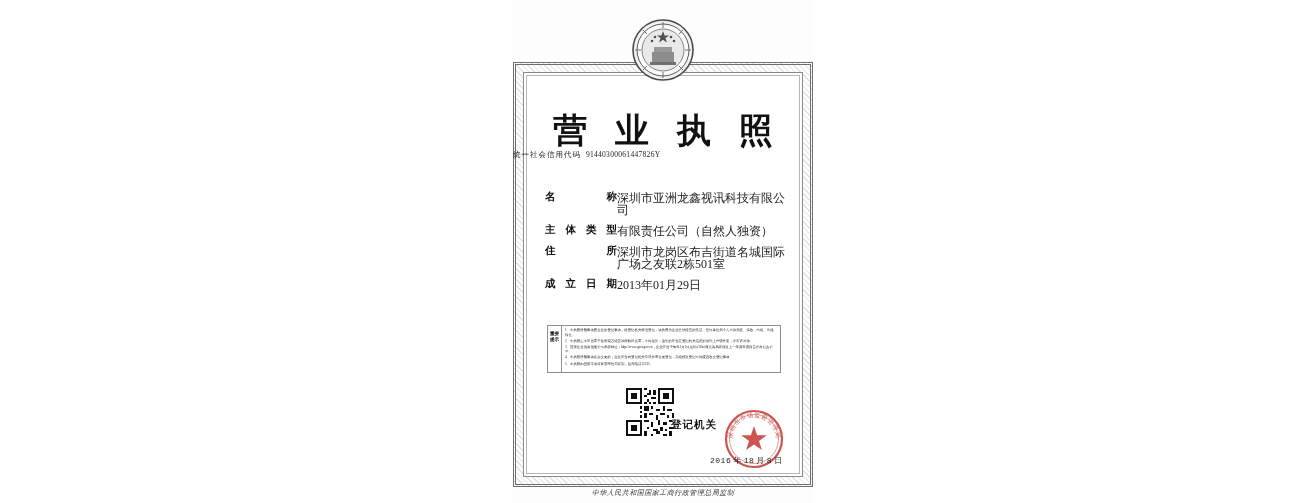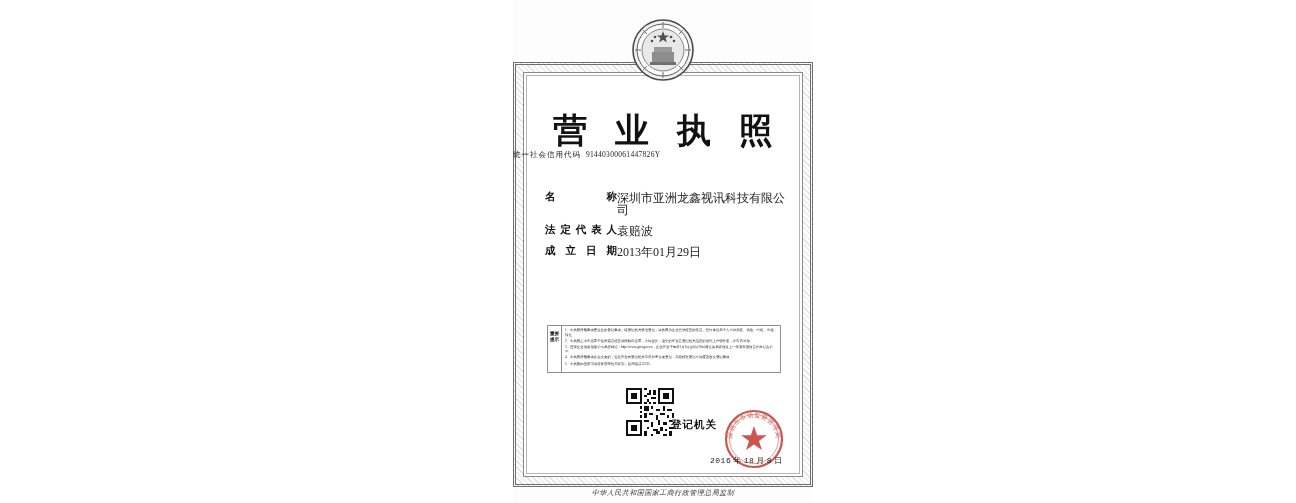--- a/index.html
+++ b/index.html
@@ -284,26 +284,30 @@
       <span class="value">91440300061447826Y</span>
     </div>
 
     <div class="fields">
 
       <div class="field-row">
         <div class="field-label">名称</div>
         <div class="field-value">深圳市亚洲龙鑫视讯科技有限公司</div>
       </div>
 
-
-
       <div class="field-row">
-        <div class="field-label">法定代表人</div>
-        <div class="field-value">袁赔波</div>
+        <div class="field-label">主体类型</div>
+        <div class="field-value">有限责任公司（自然人独资）</div>
       </div>
+
+      <div class="field-row">
+        <div class="field-label">住所</div>
+        <div class="field-value">深圳市龙岗区布吉街道名城国际广场之友联2栋501室</div>
+      </div>
+
 
       <div class="field-row">
         <div class="field-label">成立日期</div>
         <div class="field-value">2013年01月29日</div>
       </div>
 
     </div>
 
     <div class="notice">
       <div class="notice-label">重要提示</div>

